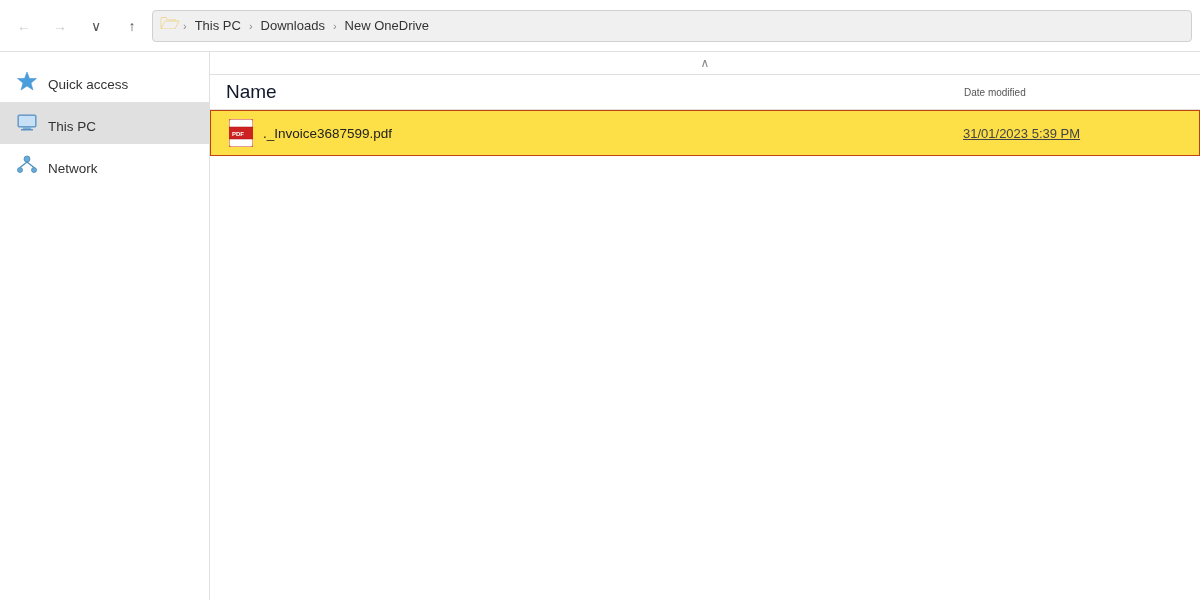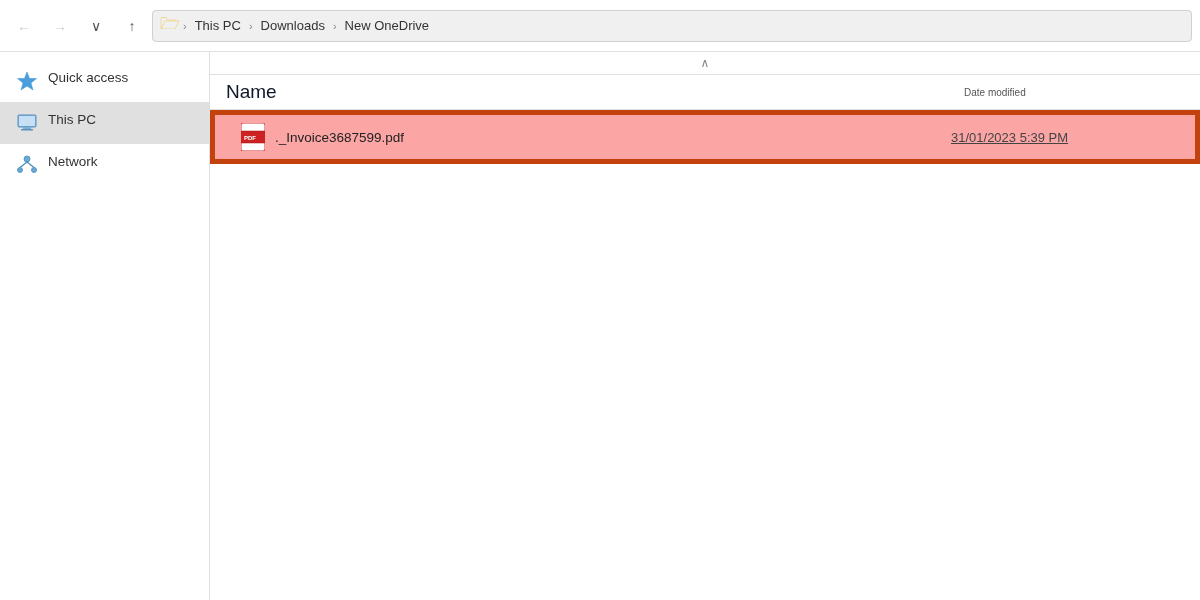--- a/index.html
+++ b/index.html
@@ -94,21 +94,21 @@
       width: 210px;
       min-width: 210px;
       background: #fff;
       border-right: 1px solid #e0e0e0;
       padding: 8px 0;
       overflow-y: auto;
     }
 
     .sidebar-item {
       display: flex;
-      align-items: flex-start;
+      align-items: flex-end;
       gap: 10px;
       padding: 10px 16px;
       cursor: pointer;
       font-size: 13.5px;
       color: #333;
       border-radius: 0;
     }
 
     .sidebar-item.active {
       background: #e0e0e0;
@@ -164,24 +164,24 @@
       width: 220px;
       font-size: 10px;
       color: #555;
       cursor: pointer;
       text-align: left;
     }
 
     .file-row {
       display: flex;
       align-items: center;
-      padding: 8px 24px;
-      cursor: pointer;
-      background: #fca5a5;
-      border: 5px solid #c2410c;
+      padding: 8px 16px;
+      cursor: pointer;
+      background: #fde047;
+      border: 1px solid #c2410c;
     }
 
     .file-icon {
       width: 28px;
       height: 28px;
       display: flex;
       align-items: center;
       justify-content: center;
       margin-right: 8px;
       flex-shrink: 0;

